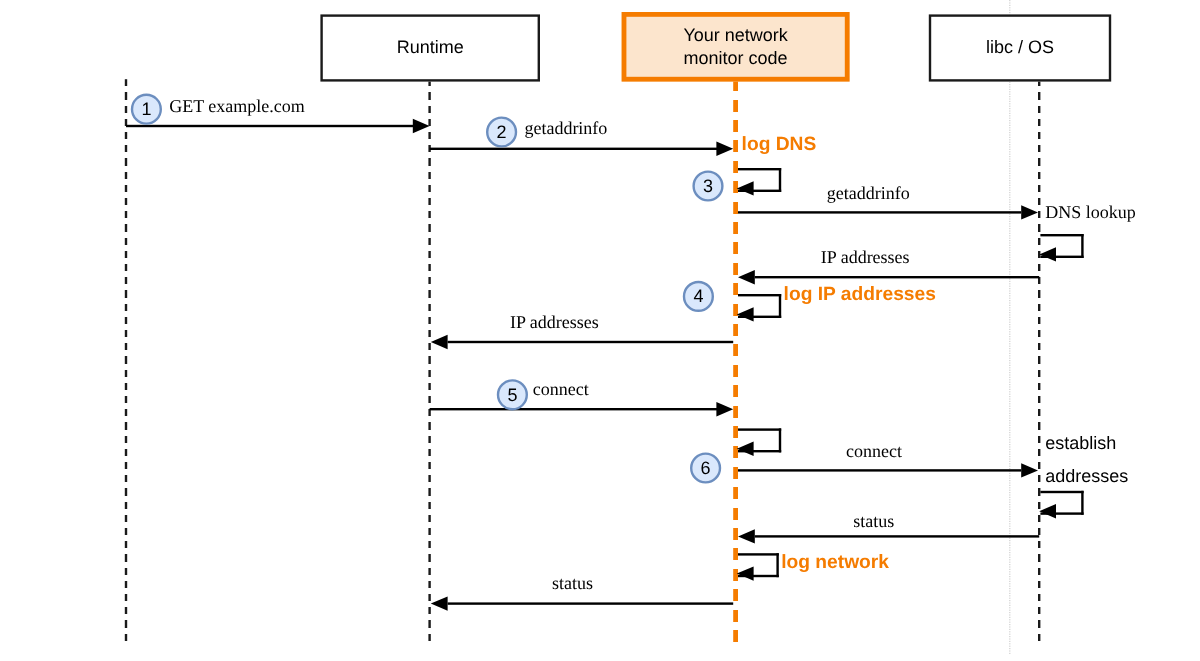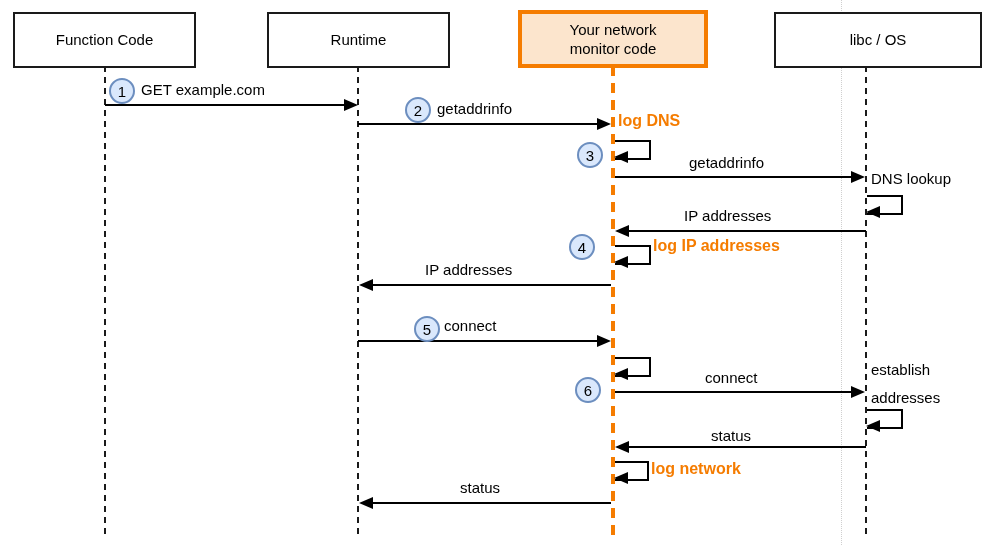--- a/index.html
+++ b/index.html
@@ -31,21 +31,21 @@
   .ah-r {
     position: absolute; width: 0; height: 0; z-index: 3;
     border-top: 6px solid transparent; border-bottom: 6px solid transparent;
     border-left: 14px solid #000;
   }
   .ah-l {
     position: absolute; width: 0; height: 0; z-index: 3;
     border-top: 6px solid transparent; border-bottom: 6px solid transparent;
     border-right: 14px solid #000;
   }
-  .mlabel { position: absolute; font-size: 15px; white-space: nowrap; z-index: 3; }
+  .mlabel { position: absolute; font-size: 15px; white-space: nowrap; z-index: 3; font-family: Liberation Serif, serif; }
   .loglabel {
     position: absolute; font-size: 16px; font-weight: bold; color: var(--orange);
     white-space: nowrap; z-index: 4;
   }
   .loop {
     position: absolute; width: 36px; height: 20px; z-index: 3;
     border: 2px solid #000; border-left: none; background: transparent;
   }
   .loop .ah-l { left: -1px; bottom: -5px; }
   .stepc {
@@ -62,31 +62,28 @@
 
 <div class="canvas">
 
   <div class="faint" style="left:841px"></div>
 
   <div class="lifeline black" style="left:104px"></div>
   <div class="lifeline black" style="left:357px"></div>
   <div class="lifeline orange" style="left:611px"></div>
   <div class="lifeline black" style="left:865px"></div>
 
-  <div class="box" style="left:13px;top:12px;width:183px;height:56px">
-    <span>Function Code</span>
-  </div>
   <div class="box highlight" style="left:518px;top:10px;width:190px;height:58px">
     <span>Your network</span>
     <span>monitor code</span>
   </div>
   <div class="box" style="left:267px;top:12px;width:183px;height:56px">
     <span>Runtime</span>
   </div>
-  <div class="box" style="left:774px;top:12px;width:208px;height:56px">
+  <div class="box" style="left:774px;top:12px;width:152px;height:56px">
     <span>libc / OS</span>
   </div>
 
   <div class="mline" style="left:105px;top:104px;width:240px"></div>
   <div class="ah-r" style="left:344px;top:99px"></div>
   <div class="stepc" style="left:109px;top:78px">
       <span>1</span>
     </div>
   <div class="mlabel" style="left:141px;top:81px">GET example.com</div>
 

